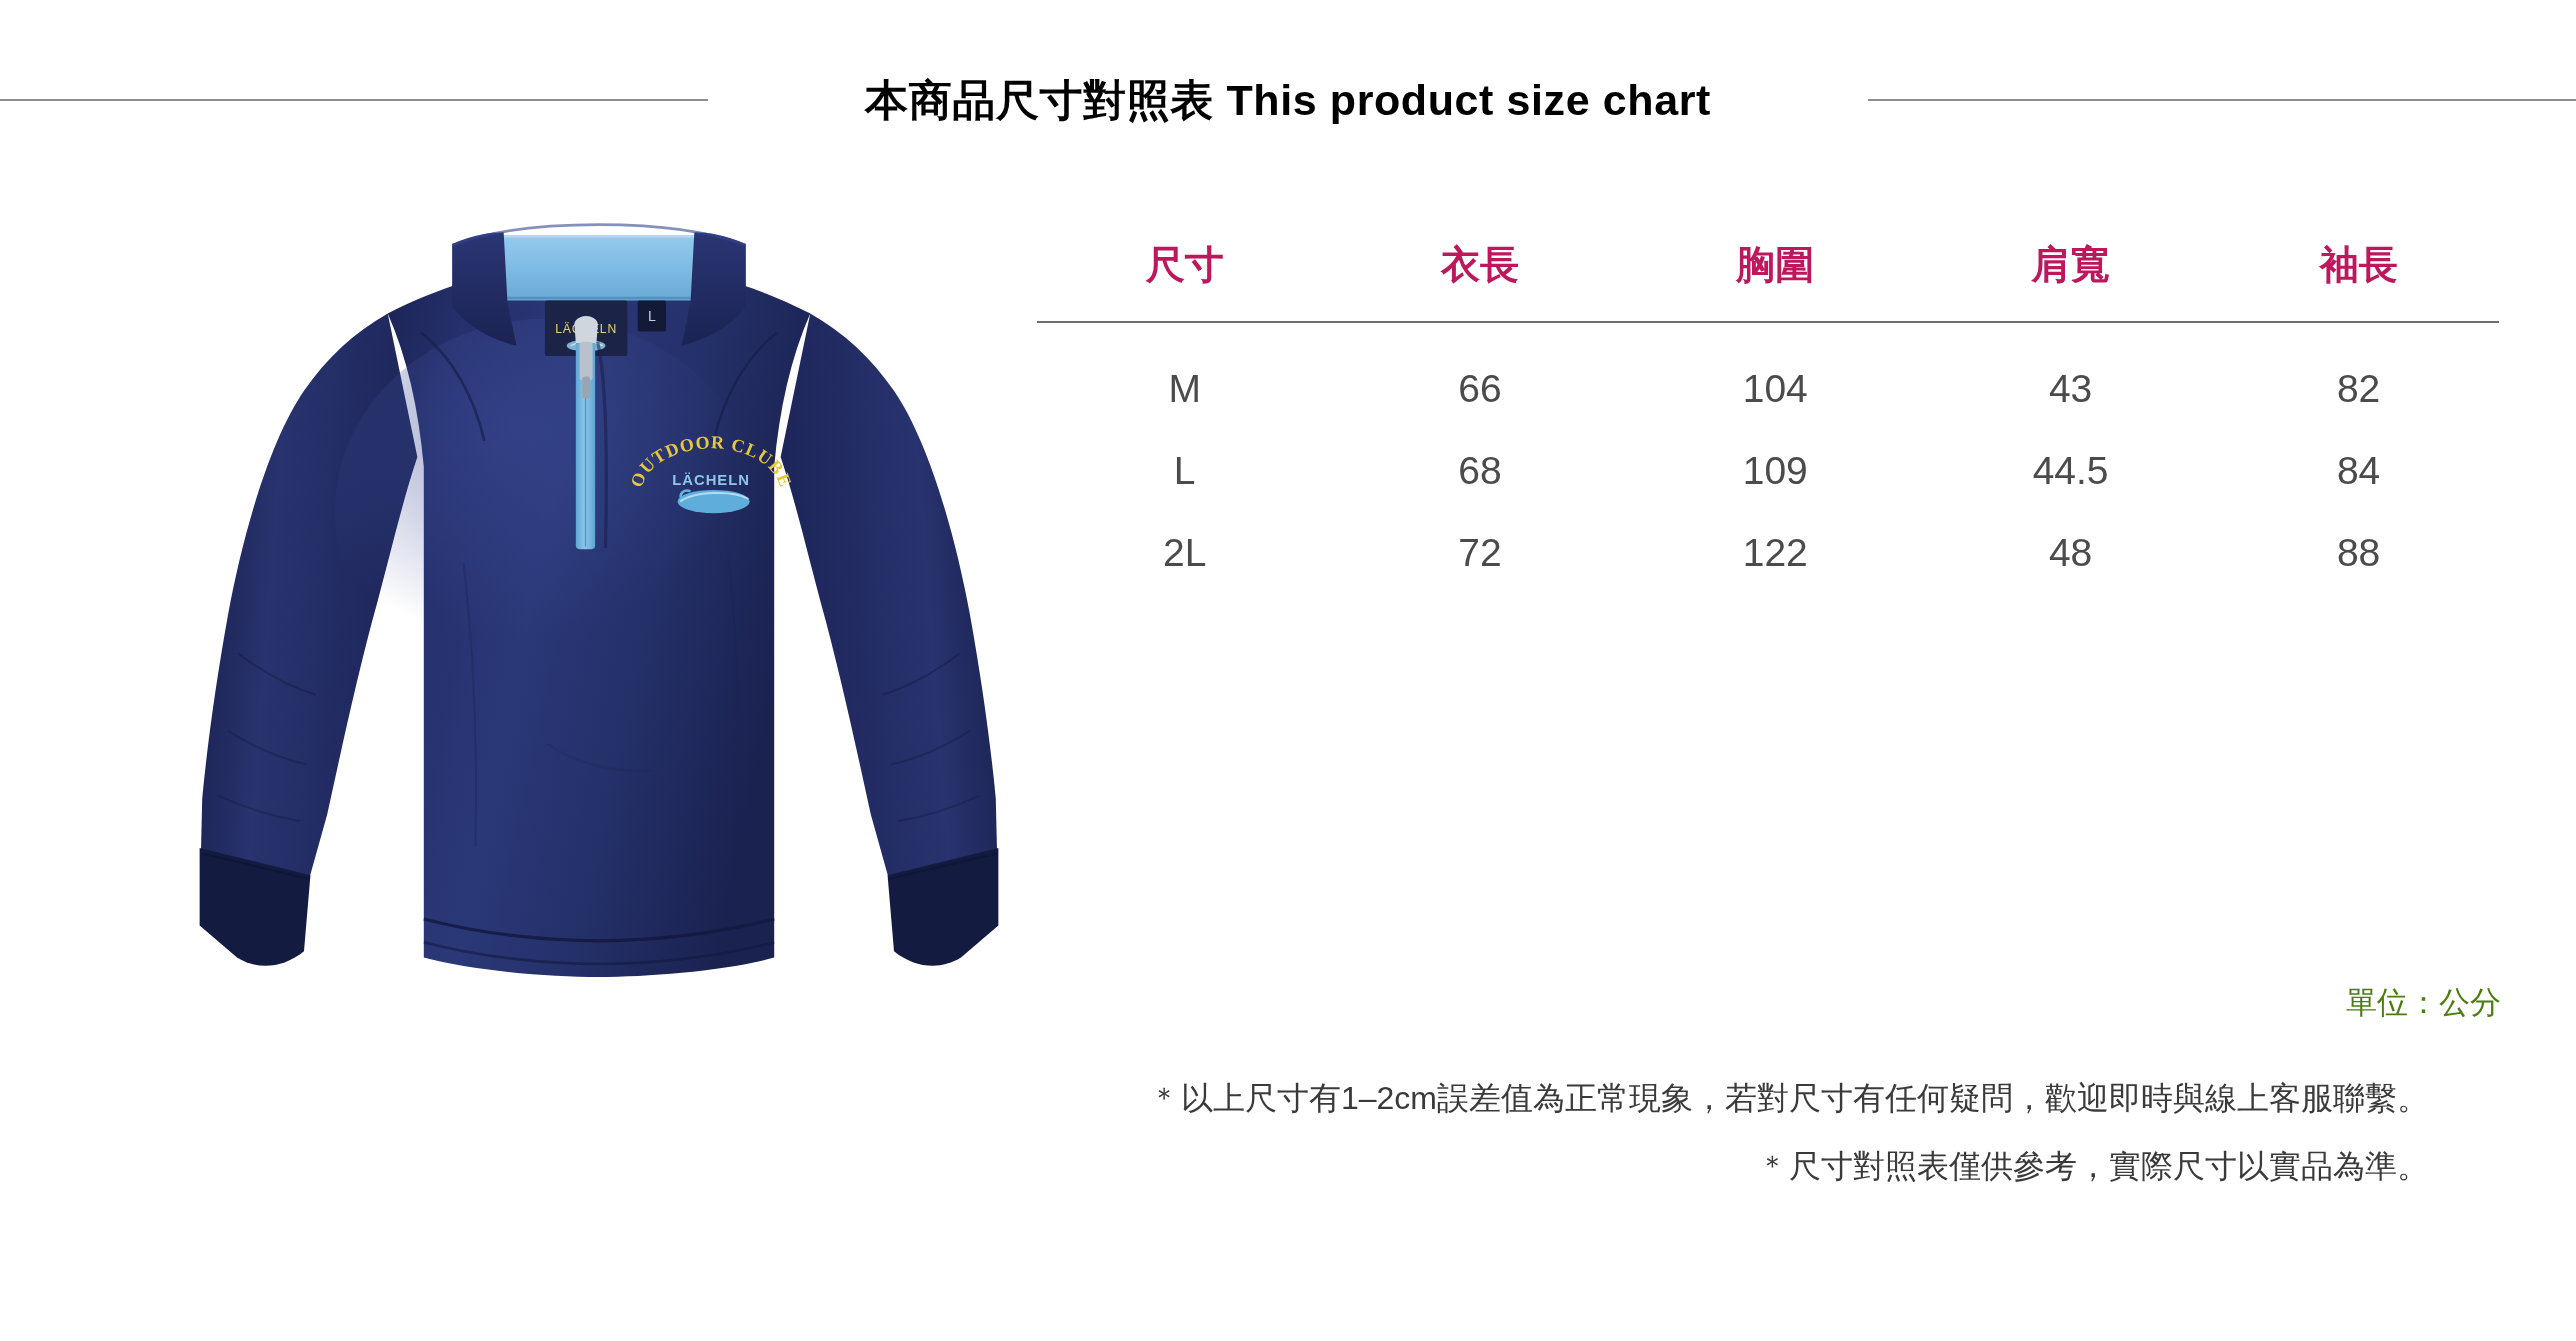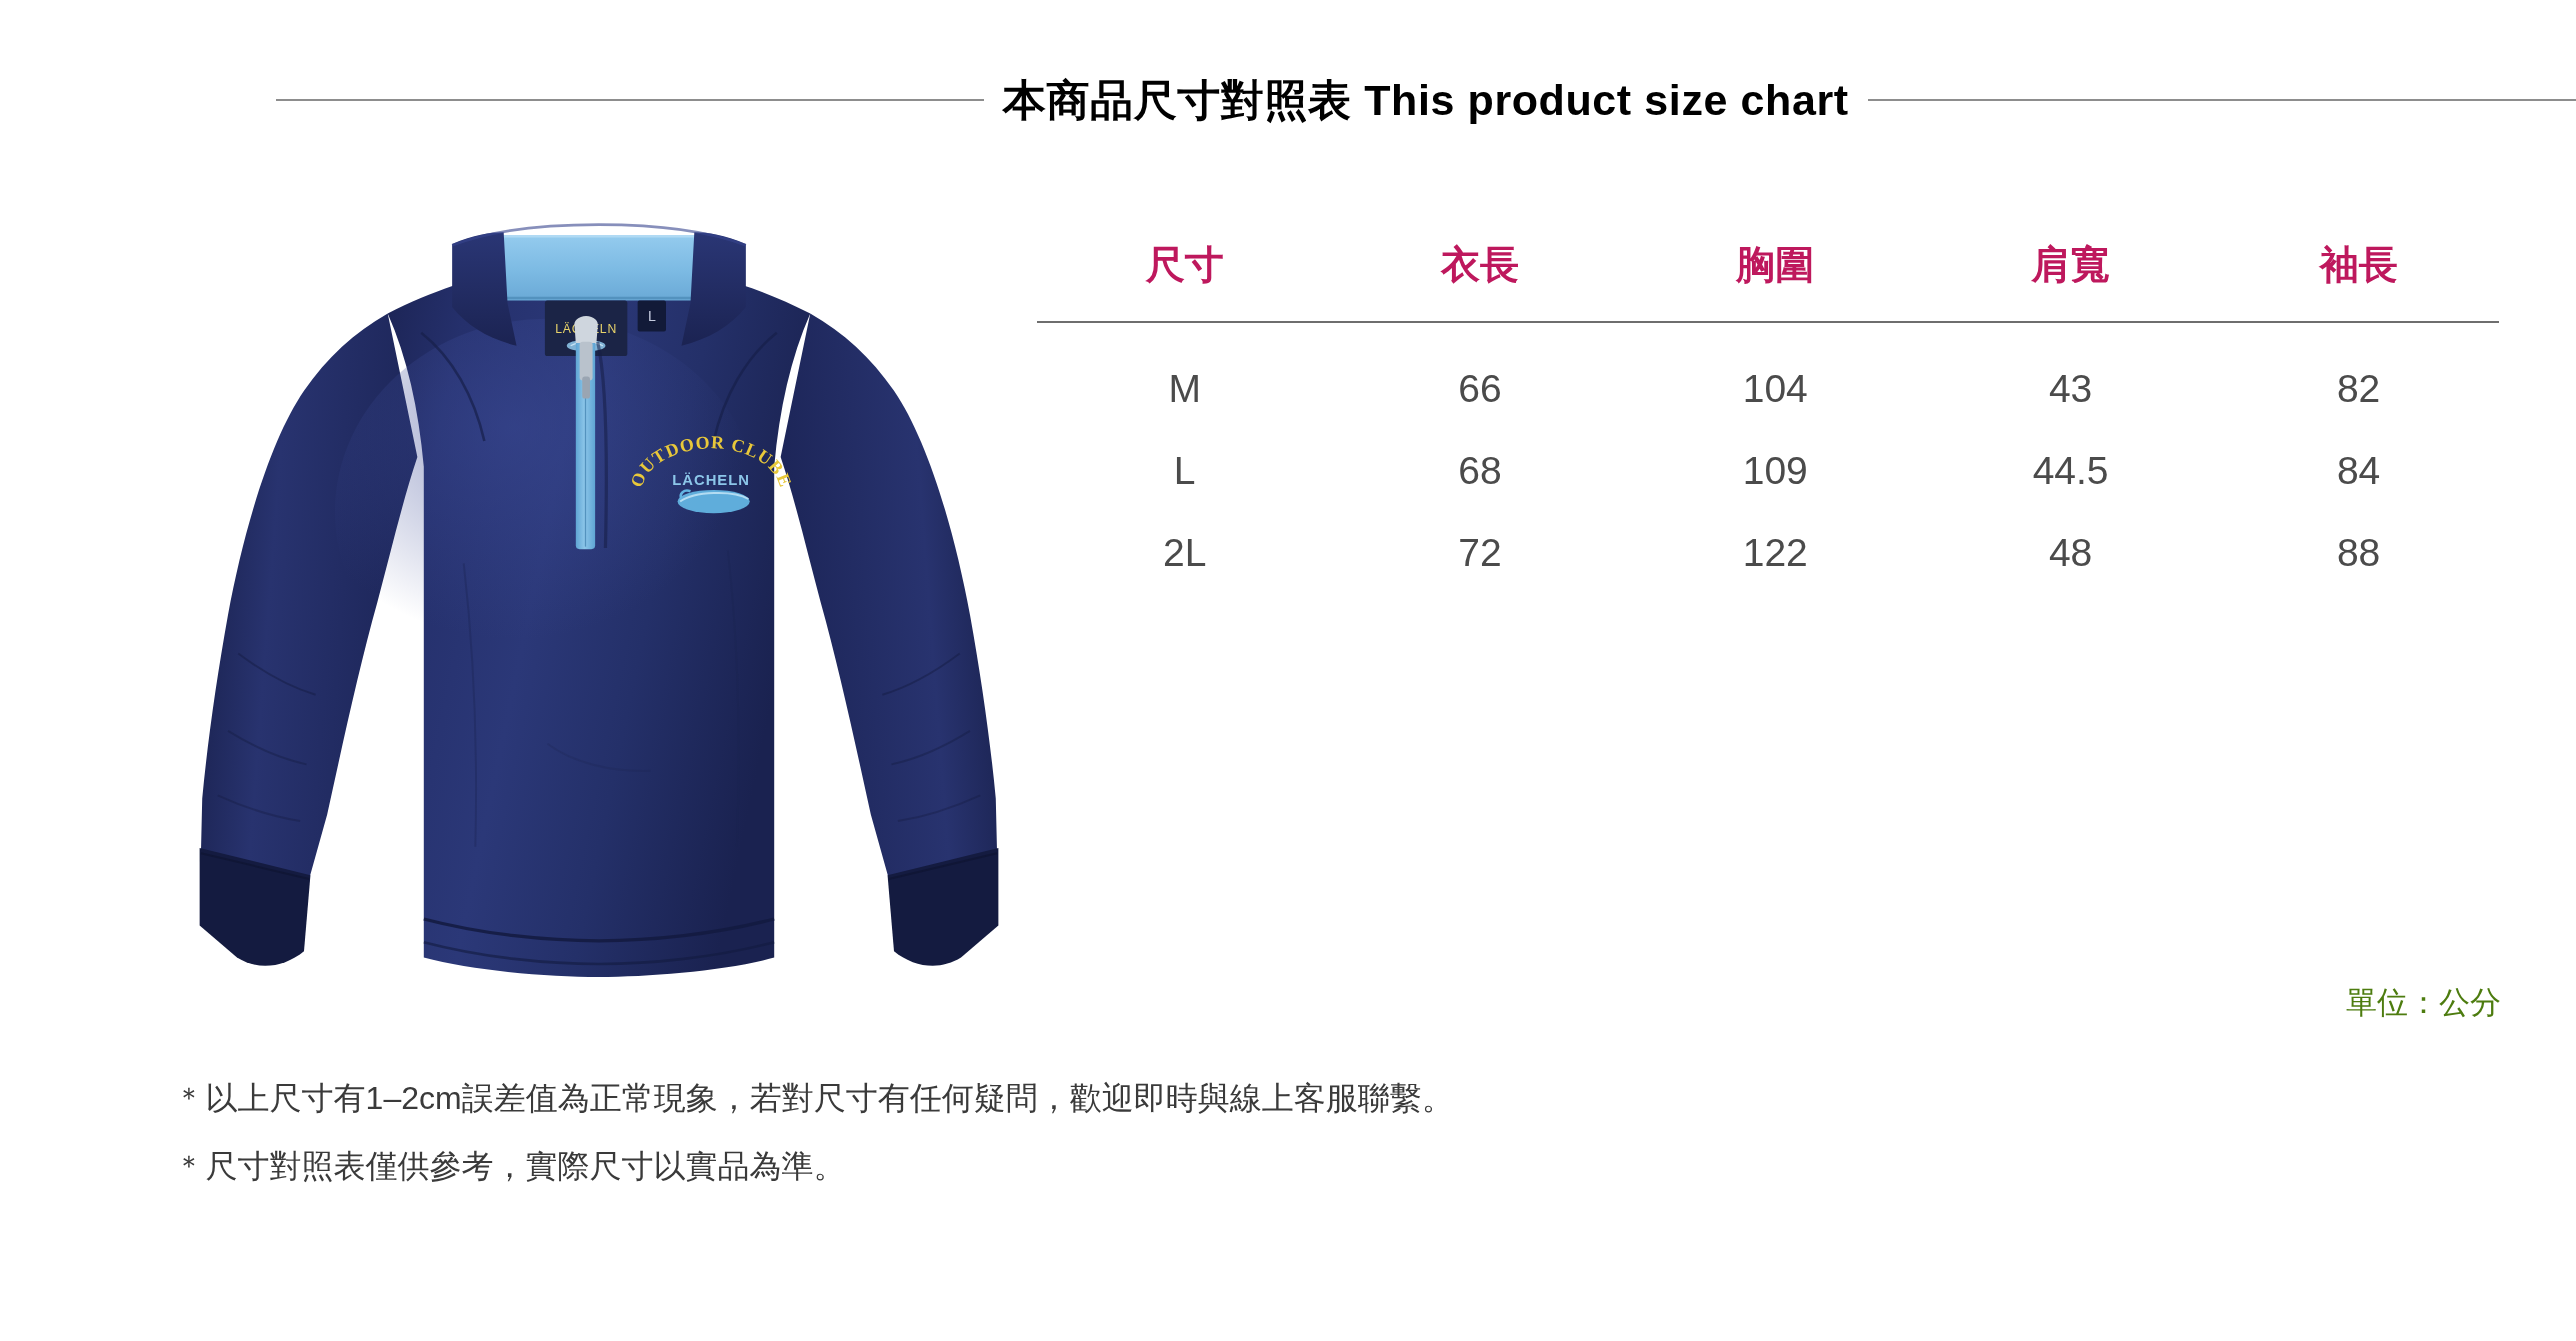--- a/index.html
+++ b/index.html
@@ -19,21 +19,21 @@
     background:#ffffff;
   }
 
   
   #title-row {
     position:absolute;
     left:0; top:71px;
     width:2576px; height:58px;
     display:flex;
     align-items:center;
-    justify-content:flex-end;
+    justify-content:space-between;
   }
   .title-rule {
     height:1.9px;
     background:#8d8d8d;
     flex:0 0 auto;
   }
   #rule-left  { width:708px; margin-right:19.3px; }
   #rule-right { width:708px; margin-left:19.3px; }
 
   #page-title {
@@ -107,20 +107,21 @@
     left:175px;
     top:1082px;
     width:2254px;
   }
   .footnote {
     font-size:32px;
     color:#3a3a3a;
     line-height:1;
     white-space:nowrap;
     margin-bottom:36px;
+    text-align:right;
   }
   .footnote:last-child { margin-bottom:8px; }
   .fn-star {
     display:inline-block;
     font-size:28px;
     transform:translateY(-1.9px);
     margin-right:2.6px;
   }
 
   

